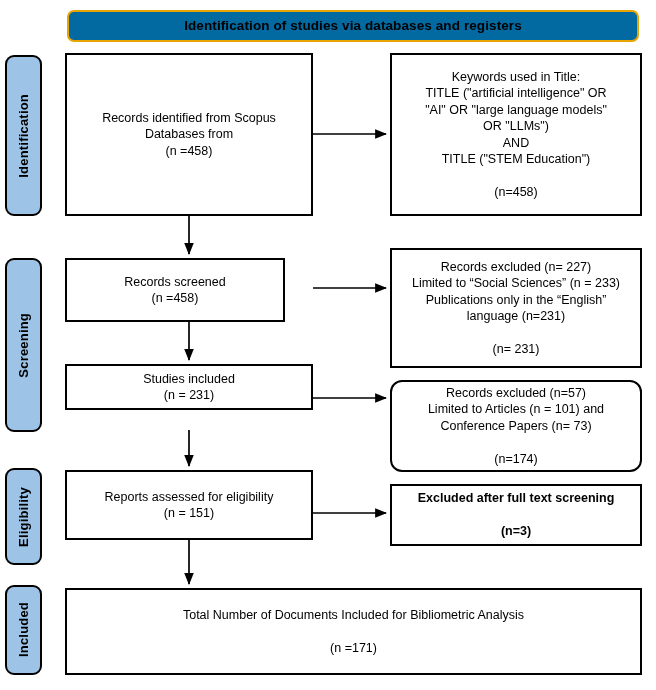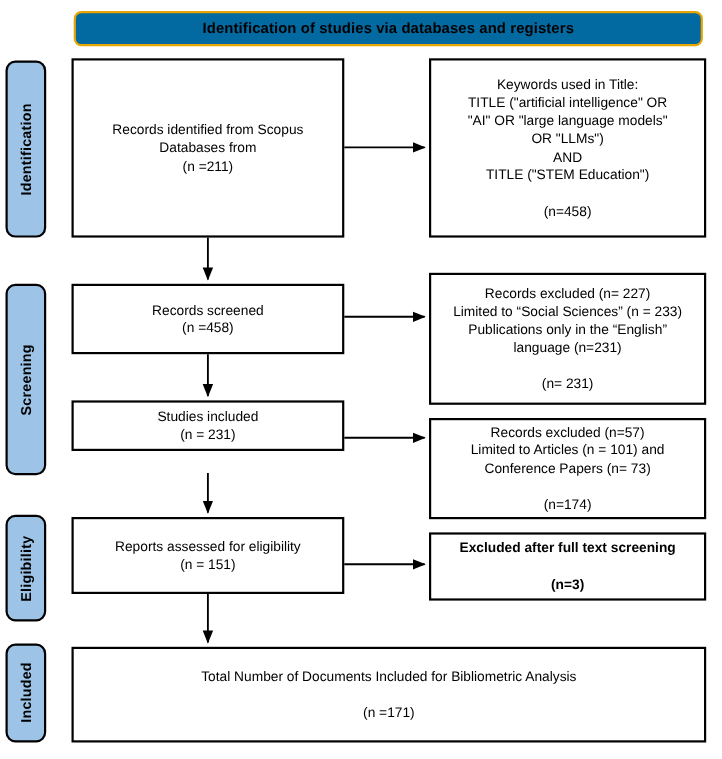--- a/index.html
+++ b/index.html
@@ -78,29 +78,29 @@
   }
   .box-text {
     font-size: 12.5px;
     line-height: 1.32;
     text-align: center;
     white-space: pre-line;
   }
 
   
   .box-records-identified { left: 65px; top: 53px;  width: 248px; height: 163px; }
-  .box-records-screened   { left: 65px; top: 258px; width: 248px; height: 64px;  }
+  .box-records-screened   { left: 65px; top: 258px; width: 220px; height: 64px;  }
   .box-studies-included   { left: 65px; top: 364px; width: 248px; height: 46px;  }
   .box-reports-assessed   { left: 65px; top: 470px; width: 248px; height: 70px;  }
   .box-total-included     { left: 65px; top: 588px; width: 577px; height: 87px;  }
 
   
   .box-keywords           { left: 390px; top: 53px;  width: 252px; height: 163px; }
   .box-excluded-screening { left: 390px; top: 248px; width: 252px; height: 120px; }
-  .box-excluded-eligible  { left: 390px; top: 380px; width: 252px; height: 92px;  }
+  .box-excluded-eligible  { left: 390px; top: 380px; width: 252px; height: 92px; border-radius: 12px;  }
   .box-excluded-fulltext  { left: 390px; top: 484px; width: 252px; height: 62px; font-weight: bold;  }
 
   
   .conn {
     position: absolute;
   }
   .conn svg { display: block; }
 </style>
 </head>
 <body>
@@ -118,21 +118,21 @@
 <div class="stage stage-eligibility">
   <span class="stage-label">Eligibility</span>
 </div>
 <div class="stage stage-included">
   <span class="stage-label">Included</span>
 </div>
 
 <div class="box box-records-identified">
   <span class="box-text">Records identified from Scopus
 Databases from
-(n =211)</span>
+(n =458)</span>
 </div>
 
 <div class="box box-keywords">
   <span class="box-text">Keywords used in Title:
 TITLE ("artificial intelligence" OR
 "AI" OR "large language models"
 OR "LLMs")
 AND
 TITLE ("STEM Education")
 

